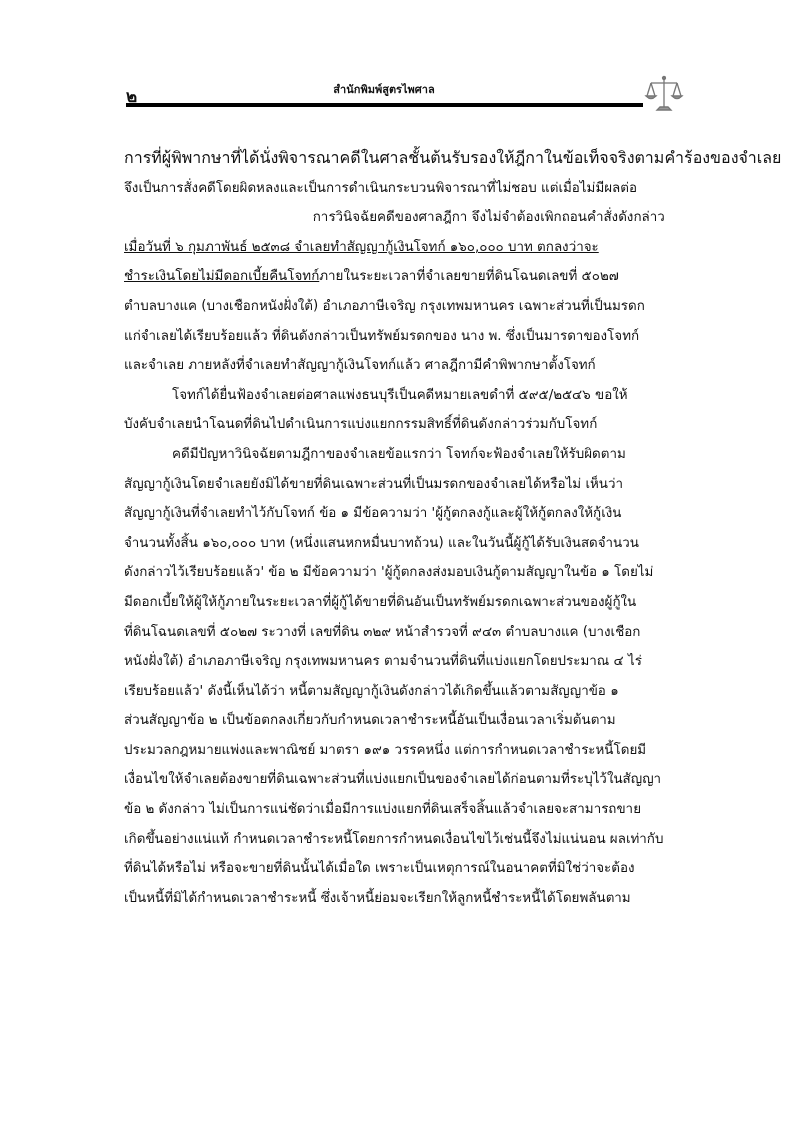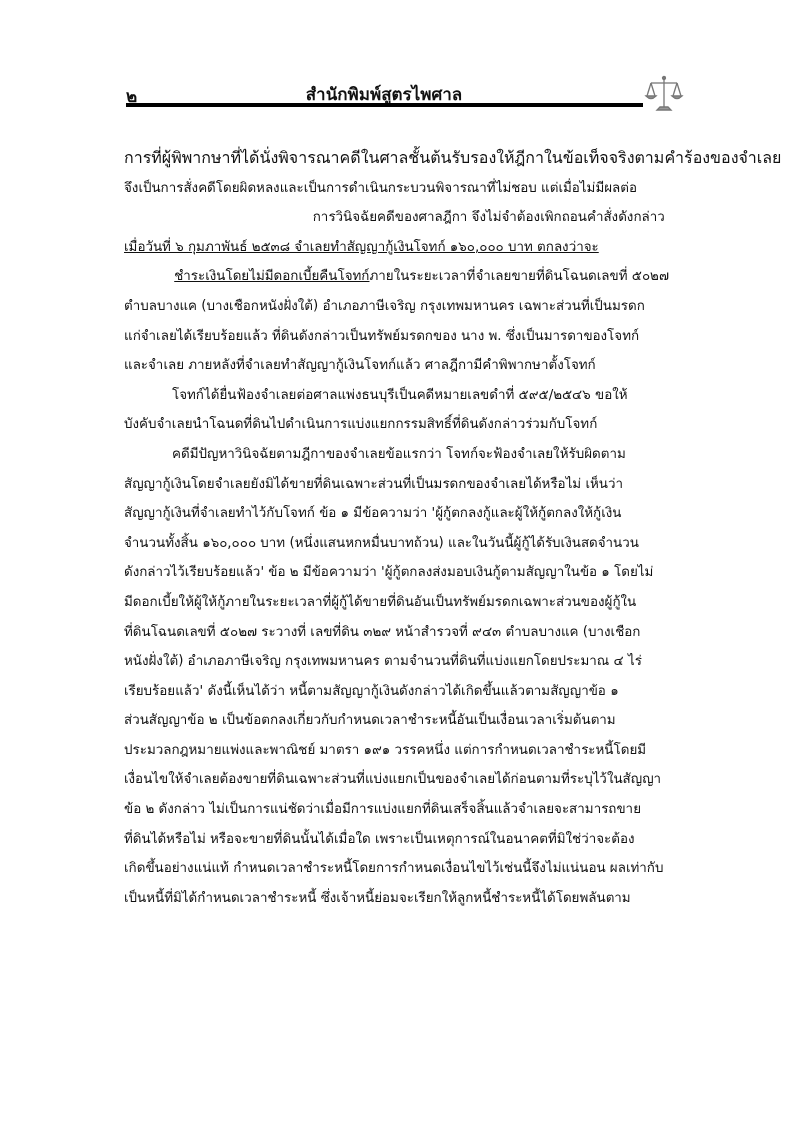--- a/index.html
+++ b/index.html
@@ -1,21 +1,21 @@
 <!DOCTYPE html>
 <html><head>
 <meta charset="utf-8">
 <style>
   html, body { margin: 0; padding: 0; background: #ffffff; }
   body { width: 793px; height: 1123px; position: relative; overflow: hidden;
          font-family: "DejaVu Sans", sans-serif; color: #111; }
   .header { position: absolute; left: 124px; top: 78px; width: 560px; height: 40px; }
   .page-num { position: absolute; left: 2px; top: 4px; font-size: 17px; font-weight: bold; }
   .publisher { position: absolute; left: 0; width: 520px; top: 2px; text-align: center;
-               font-size: 17px; font-weight: bold; }
+               font-size: 11px; font-weight: bold; }
   .rule { position: absolute; left: 2px; top: 25px; width: 517px; height: 4px; background: #000; }
   .scales { position: absolute; left: 520px; top: -4px; width: 40px; height: 40px; }
   .body-text { position: absolute; left: 124px; top: 143px; width: 545px;
                font-size: 13.4px; line-height: 29.6px; }
   .line { white-space: nowrap; display: flex; justify-content: space-between; }
   .line.last { justify-content: flex-start; }
   .line.indent { padding-left: 48px; }
   .u { text-decoration: underline; }
 </style>
 </head>
@@ -47,21 +47,21 @@
     </div>
   <div class="line">
       <span>จึงเป็นการสั่งคดีโดยผิดหลงและเป็นการดำเนินกระบวนพิจารณาที่ไม่ชอบ แต่เมื่อไม่มีผลต่อ</span>
     </div>
   <div class="line" style="justify-content:flex-end">
       <span style="white-space:pre">การวินิจฉัยคดีของศาลฎีกา จึงไม่จำต้องเพิกถอนคำสั่งดังกล่าว </span>
     </div>
   <div class="line">
       <span class="u">เมื่อวันที่ ๖ กุมภาพันธ์ ๒๕๓๘ จำเลยทำสัญญากู้เงินโจทก์ ๑๖๐,๐๐๐ บาท ตกลงว่าจะ</span>
     </div>
-  <div class="line" style="justify-content:flex-end">
+  <div class="line" style="justify-content:flex-start">
       <span class="u">ชำระเงินโดยไม่มีดอกเบี้ยคืนโจทก์</span>
       <span>ภายในระยะเวลาที่จำเลยขายที่ดินโฉนดเลขที่ ๕๐๒๗</span>
     </div>
   <div class="line">
       <span>ตำบลบางแค (บางเชือกหนังฝั่งใต้) อำเภอภาษีเจริญ กรุงเทพมหานคร เฉพาะส่วนที่เป็นมรดก</span>
     </div>
   <div class="line">
       <span>แก่จำเลยได้เรียบร้อยแล้ว ที่ดินดังกล่าวเป็นทรัพย์มรดกของ นาง พ. ซึ่งเป็นมารดาของโจทก์</span>
     </div>
   <div class="line">
@@ -106,21 +106,21 @@
   <div class="line">
       <span>ประมวลกฎหมายแพ่งและพาณิชย์ มาตรา ๑๙๑ วรรคหนึ่ง แต่การกำหนดเวลาชำระหนี้โดยมี</span>
     </div>
   <div class="line">
       <span>เงื่อนไขให้จำเลยต้องขายที่ดินเฉพาะส่วนที่แบ่งแยกเป็นของจำเลยได้ก่อนตามที่ระบุไว้ในสัญญา</span>
     </div>
   <div class="line">
       <span>ข้อ ๒ ดังกล่าว ไม่เป็นการแน่ชัดว่าเมื่อมีการแบ่งแยกที่ดินเสร็จสิ้นแล้วจำเลยจะสามารถขาย</span>
     </div>
   <div class="line">
-      <span>ที่ดินได้หรือไม่ หรือจะขายที่ดินนั้นได้เมื่อใด เพราะเป็นเหตุการณ์ในอนาคตที่มิใช่ว่าจะต้อง</span>
+      <span>เกิดขึ้นอย่างแน่แท้ กำหนดเวลาชำระหนี้โดยการกำหนดเงื่อนไขไว้เช่นนี้จึงไม่แน่นอน ผลเท่ากับ</span>
     </div>
   <div class="line">
-      <span>เกิดขึ้นอย่างแน่แท้ กำหนดเวลาชำระหนี้โดยการกำหนดเงื่อนไขไว้เช่นนี้จึงไม่แน่นอน ผลเท่ากับ</span>
+      <span>ที่ดินได้หรือไม่ หรือจะขายที่ดินนั้นได้เมื่อใด เพราะเป็นเหตุการณ์ในอนาคตที่มิใช่ว่าจะต้อง</span>
     </div>
   <div class="line">
       <span>เป็นหนี้ที่มิได้กำหนดเวลาชำระหนี้ ซึ่งเจ้าหนี้ย่อมจะเรียกให้ลูกหนี้ชำระหนี้ได้โดยพลันตาม</span>
     </div>
 </div>
 
 </body></html>

